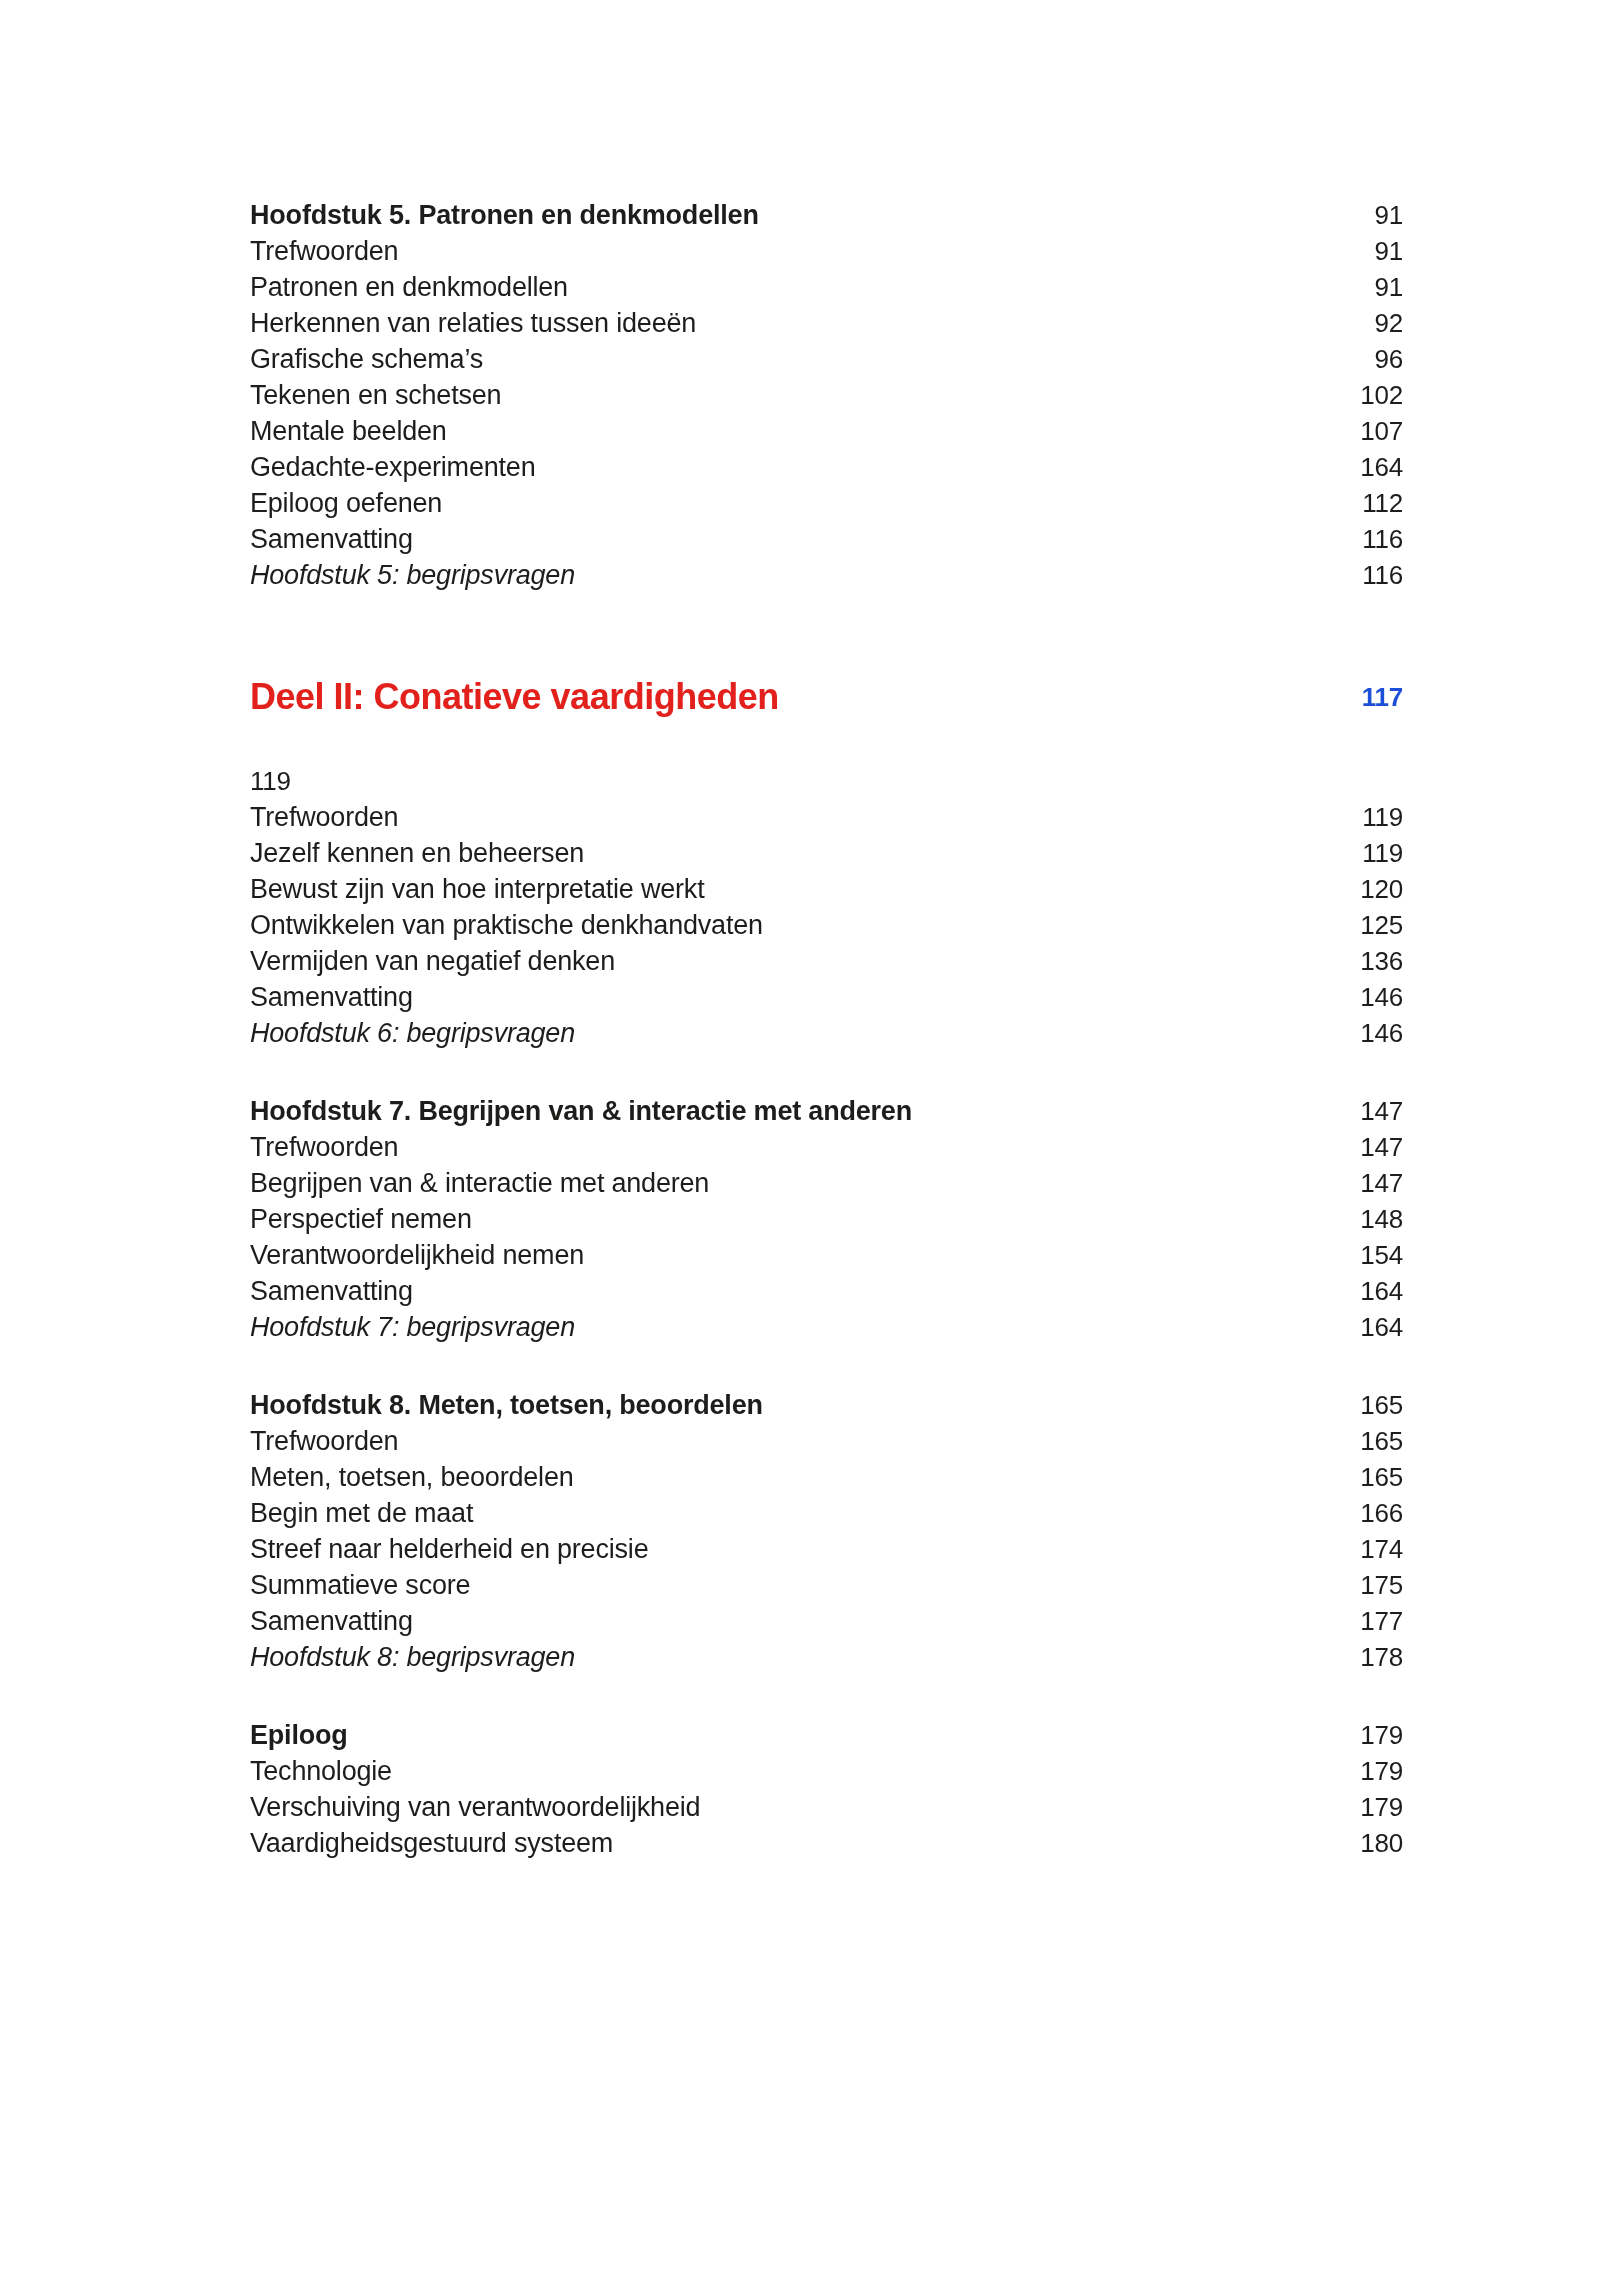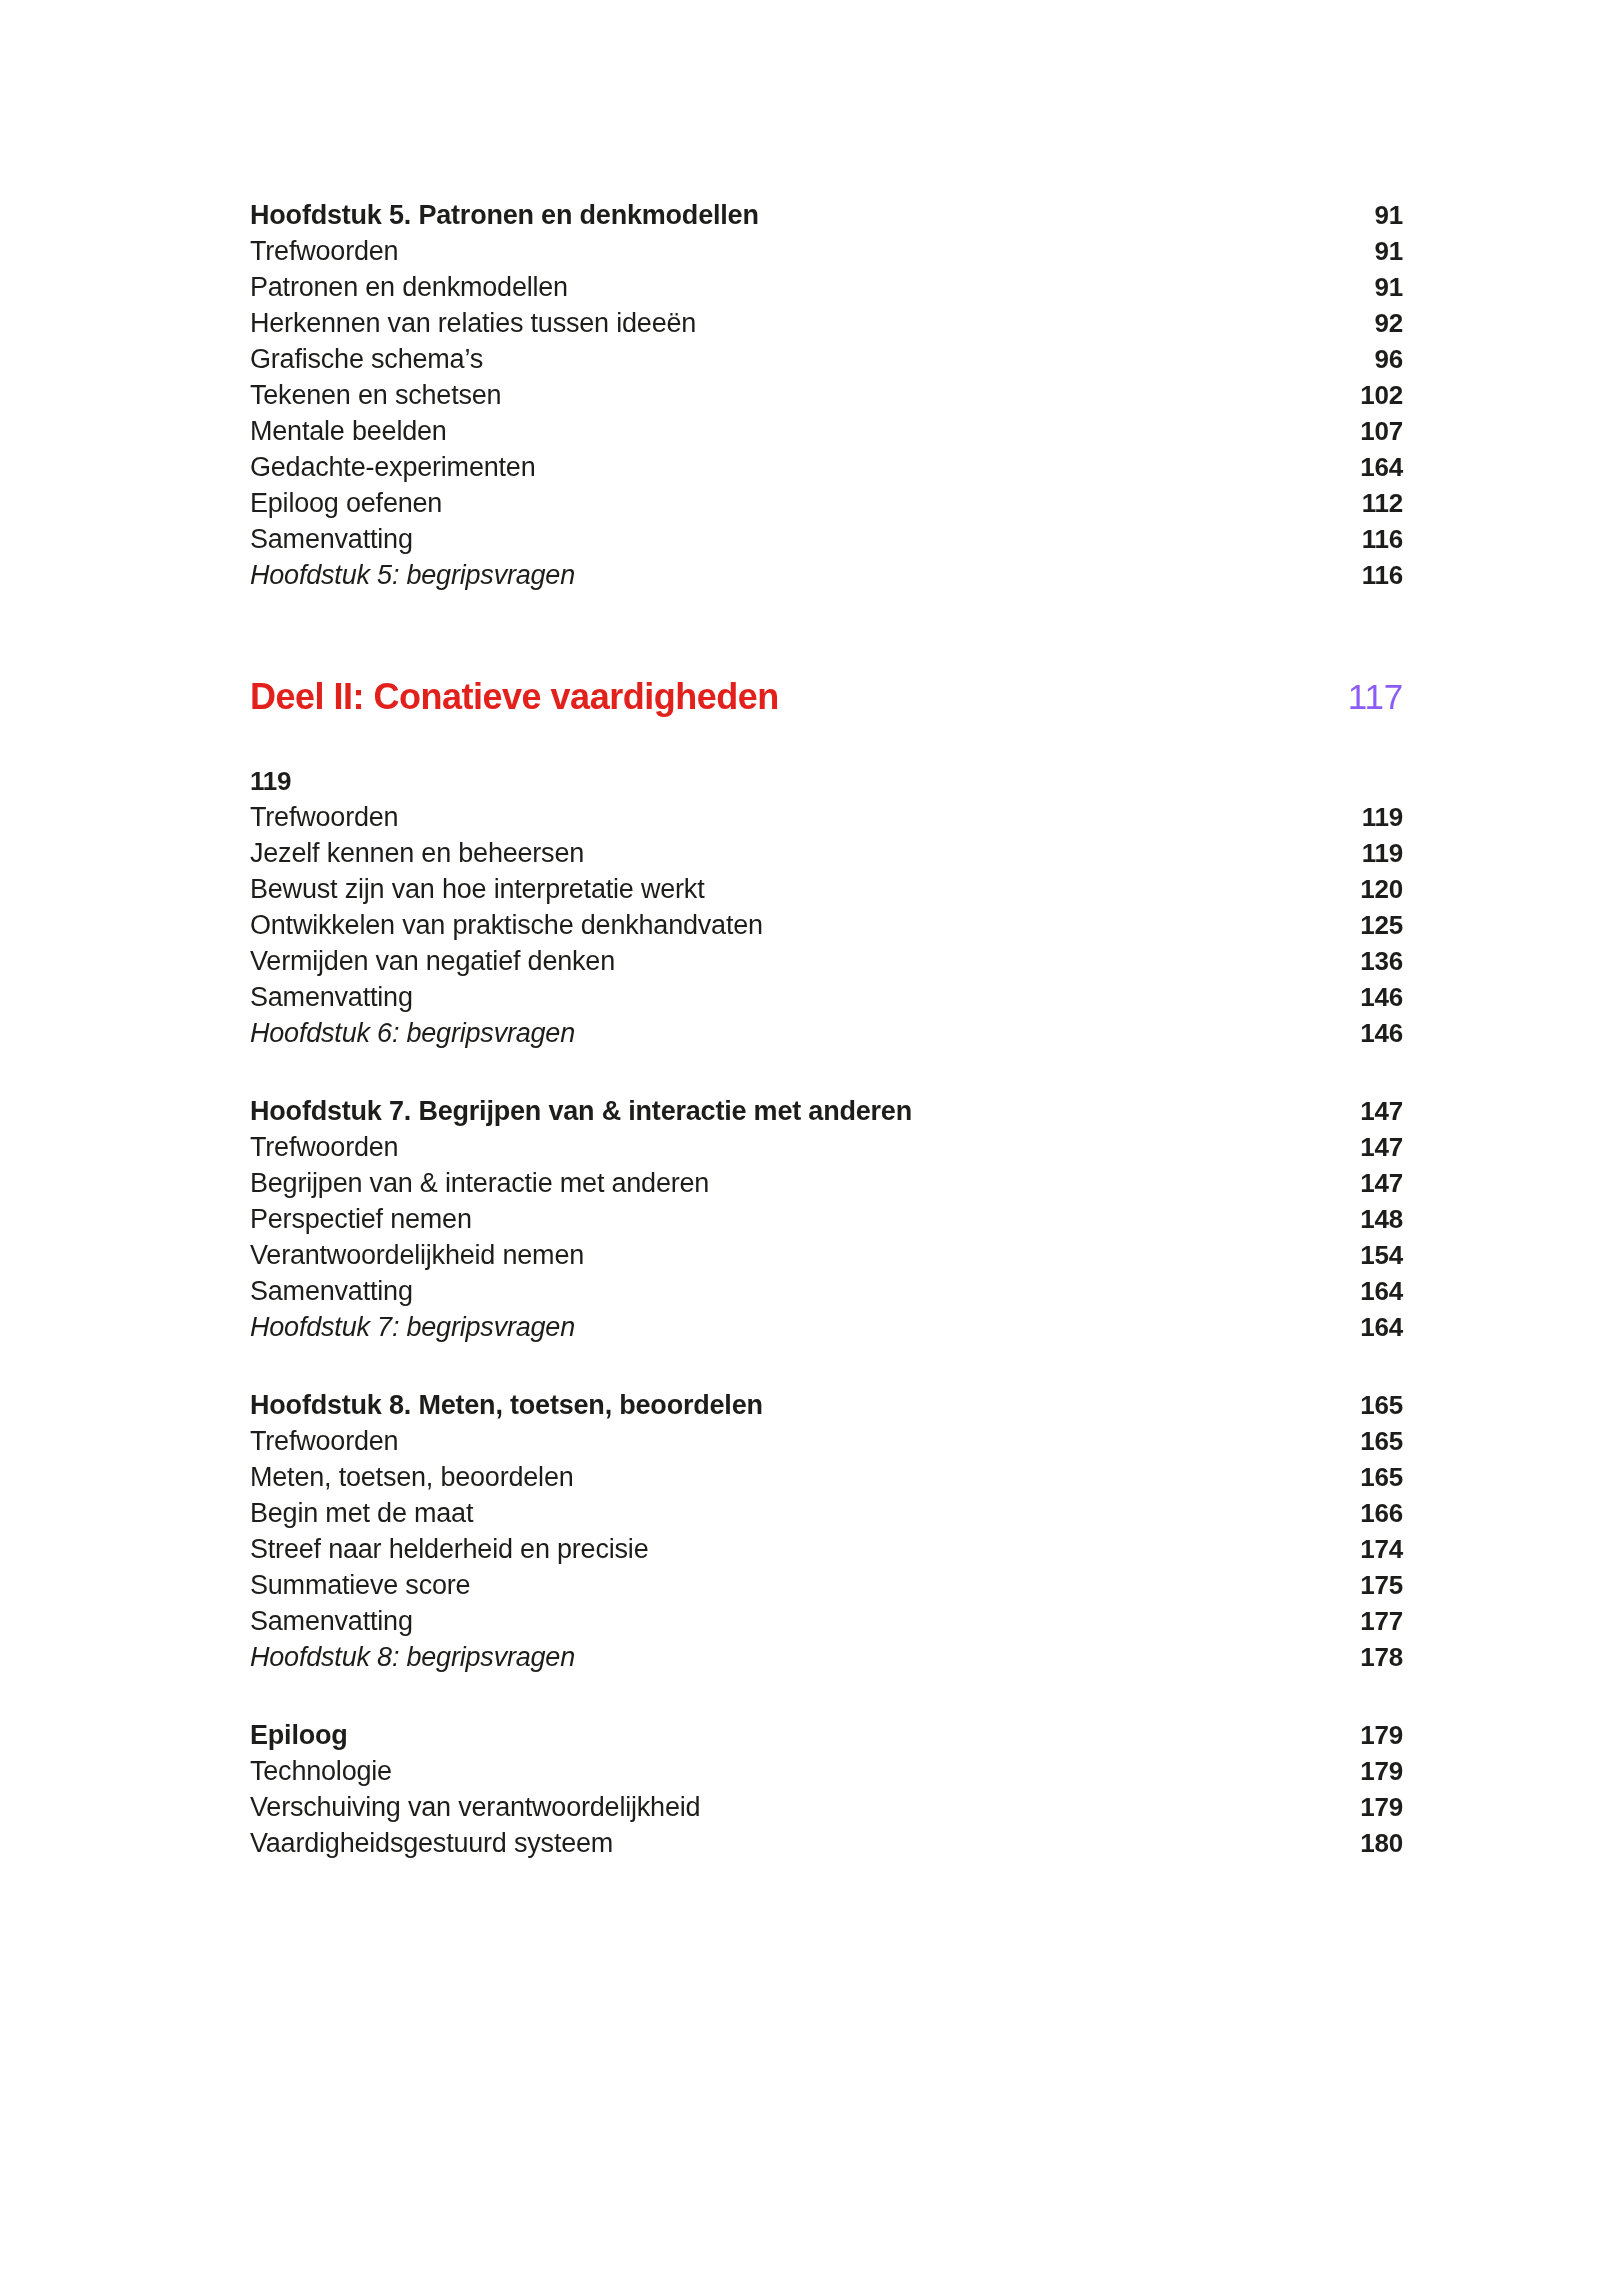--- a/index.html
+++ b/index.html
@@ -39,40 +39,40 @@
     font-size: 27px;
     letter-spacing: -0.2px;
   }
   .row .label {
     white-space: nowrap;
   }
   .row .page {
     text-align: right;
     font-size: 26px;
     color: #1d1d1b;
-    font-weight: 700;
+    font-weight: 400;
     font-style: normal;
   }
   .row.heading .label {
     font-weight: 700;
   }
   .row.part-heading {
     height: 48px;
     line-height: 48px;
   }
   .row.part-heading .label {
     font-weight: 700;
     font-size: 36px;
     color: #e3211c;
     letter-spacing: -0.5px;
   }
   .row.part-heading .page {
-    font-weight: 400;
-    font-size: 35px;
-    color: #8b5cf6;
+    font-weight: 700;
+    font-size: 26px;
+    color: #1d4ed8;
   }
   .row .label.italic {
     font-style: italic;
   }
 </style>
 </head>
 <body>
 
 <main class="toc">
     <section class="toc-section">

